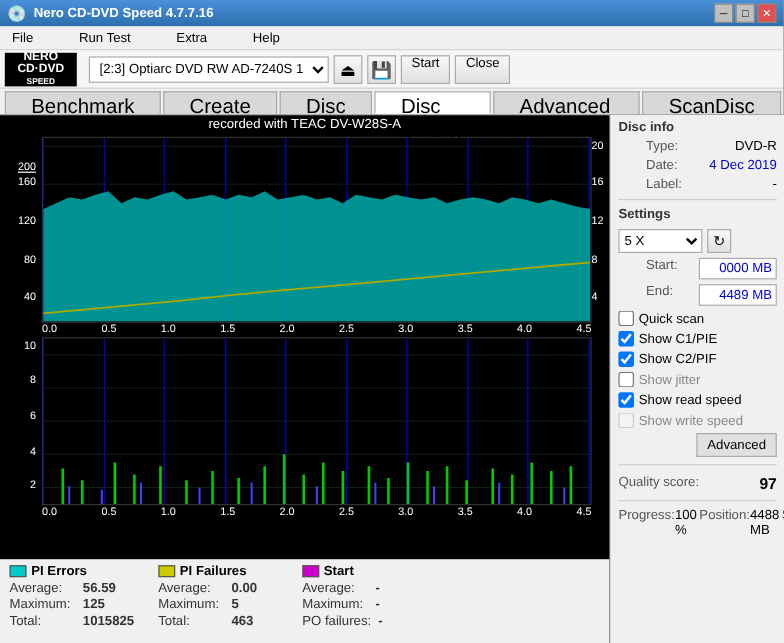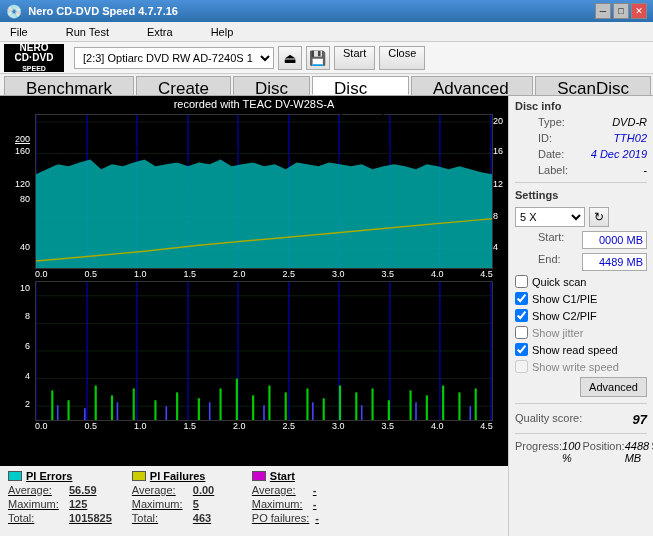--- a/index.html
+++ b/index.html
@@ -260,21 +260,20 @@
       background: #f0f0f0;
       display: flex;
       padding: 4px 8px;
       gap: 20px;
     }
     .legend-col {
       display: flex;
       flex-direction: column;
       gap: 2px;
       min-width: 100px;
-      text-decoration: underline;
     }
     .legend-header {
       display: flex;
       align-items: center;
       gap: 4px;
       font-size: 11px;
       font-weight: bold;
     }
     .legend-box {
       width: 14px;
@@ -316,21 +315,20 @@
       justify-content: space-between;
       font-size: 11px;
       margin-left: 23px;
     }
     .info-label {
       color: #555;
     }
     .info-value {
       color: #000;
       font-weight: 500;
-      font-style: italic;
     }
     .info-value.blue { color: #0000cc; }
     .settings-row {
       display: flex;
       align-items: center;
       gap: 4px;
       margin-top: 2px;
     }
     .speed-select {
       height: 20px;
@@ -454,21 +452,21 @@
 <div class="main-content">
 
   <div class="chart-area">
 
     <div class="chart-title" style="color:white;font-size:11px;">recorded with TEAC   DV-W28S-A</div>
 
     <div class="y-axis-top">
       <span class="y-label" style="top:20px;text-decoration:underline;">200</span>
       <span class="y-label" style="top:32px;">160</span>
       <span class="y-label" style="top:65px;">120</span>
-      <span class="y-label" style="top:80px;">80</span>
+      <span class="y-label" style="top:97px;">80</span>
       <span class="y-label" style="top:128px;">40</span>
     </div>
 
     <div class="y-axis-top-right" style="position:absolute;top:18px;right:0;width:15px;height:155px;">
       <span class="y-label-right" style="position:absolute;top:2px;color:white;font-size:9px;">20</span>
       <span class="y-label-right" style="position:absolute;top:32px;color:white;font-size:9px;">16</span>
       <span class="y-label-right" style="position:absolute;top:65px;color:white;font-size:9px;">12</span>
       <span class="y-label-right" style="position:absolute;top:97px;color:white;font-size:9px;">8</span>
       <span class="y-label-right" style="position:absolute;top:128px;color:white;font-size:9px;">4</span>
     </div>
@@ -654,24 +652,20 @@
 
   </div>
 
   <div class="right-panel">
     <div class="section-title">Disc info</div>
     <div class="info-row">
       <span class="info-label">Type:</span>
       <span class="info-value">DVD-R</span>
     </div>
     <div class="info-row">
-      <span class="info-label">ID:</span>
-      <span class="info-value blue">TTH02</span>
-    </div>
-    <div class="info-row">
       <span class="info-label">Date:</span>
       <span class="info-value blue">4 Dec 2019</span>
     </div>
     <div class="info-row">
       <span class="info-label">Label:</span>
       <span class="info-value">-</span>
     </div>
 
     <div class="divider"></div>
 

